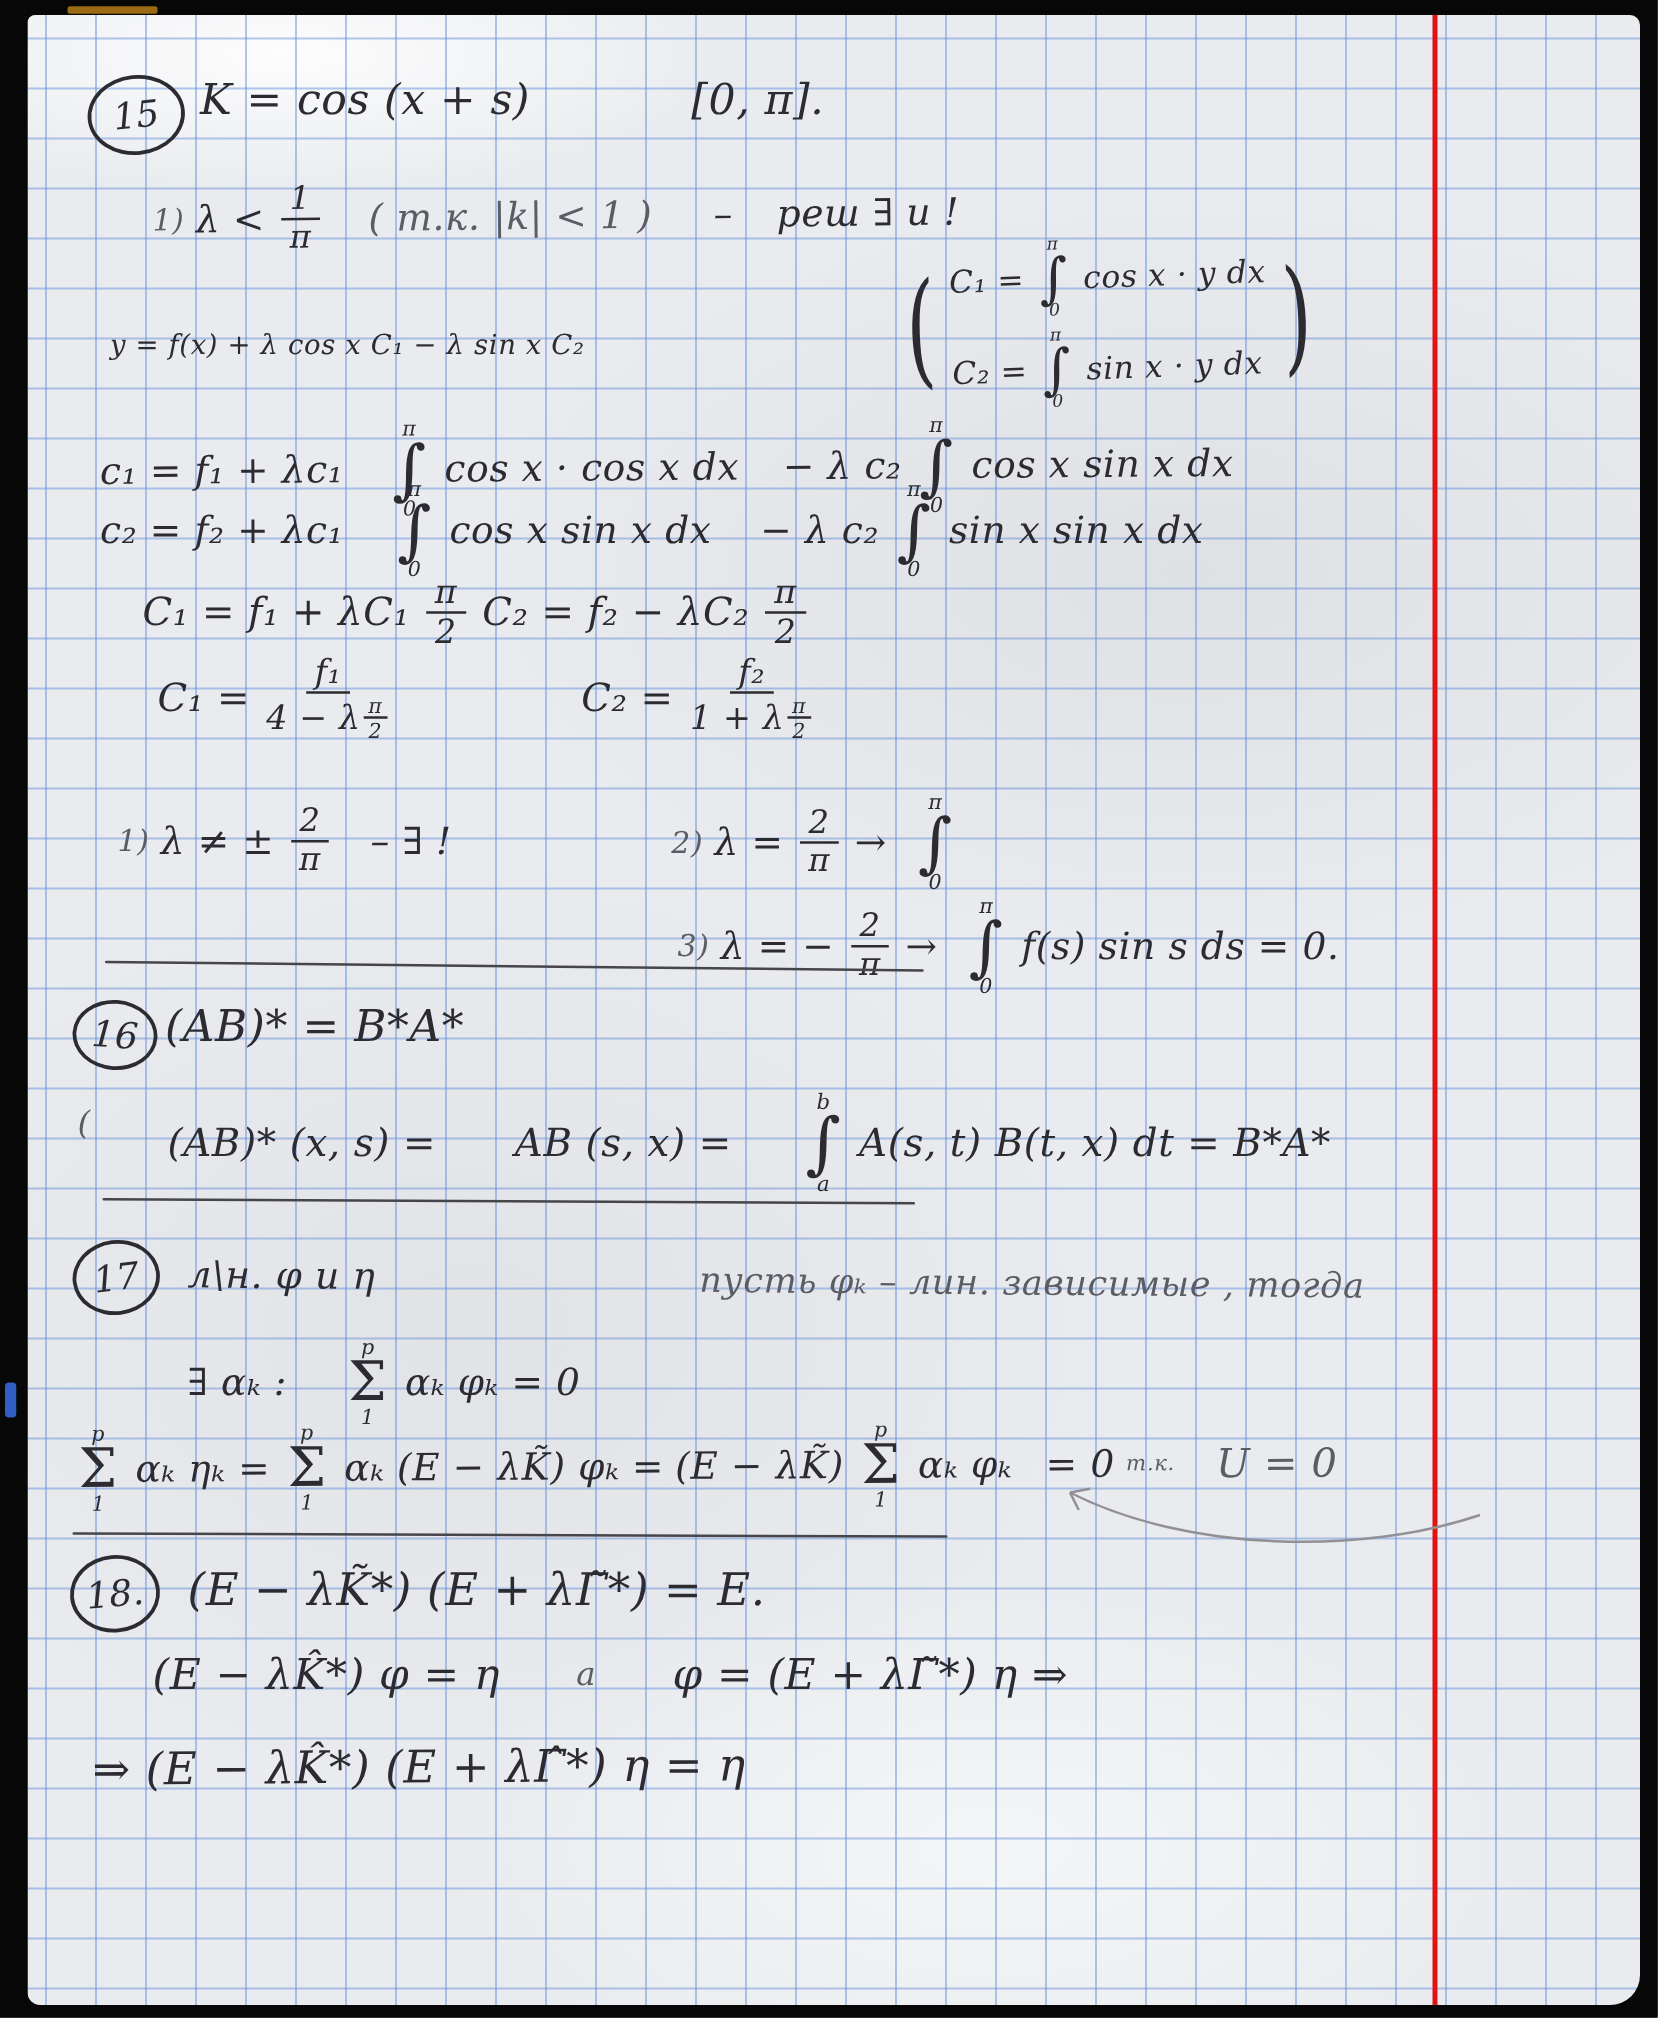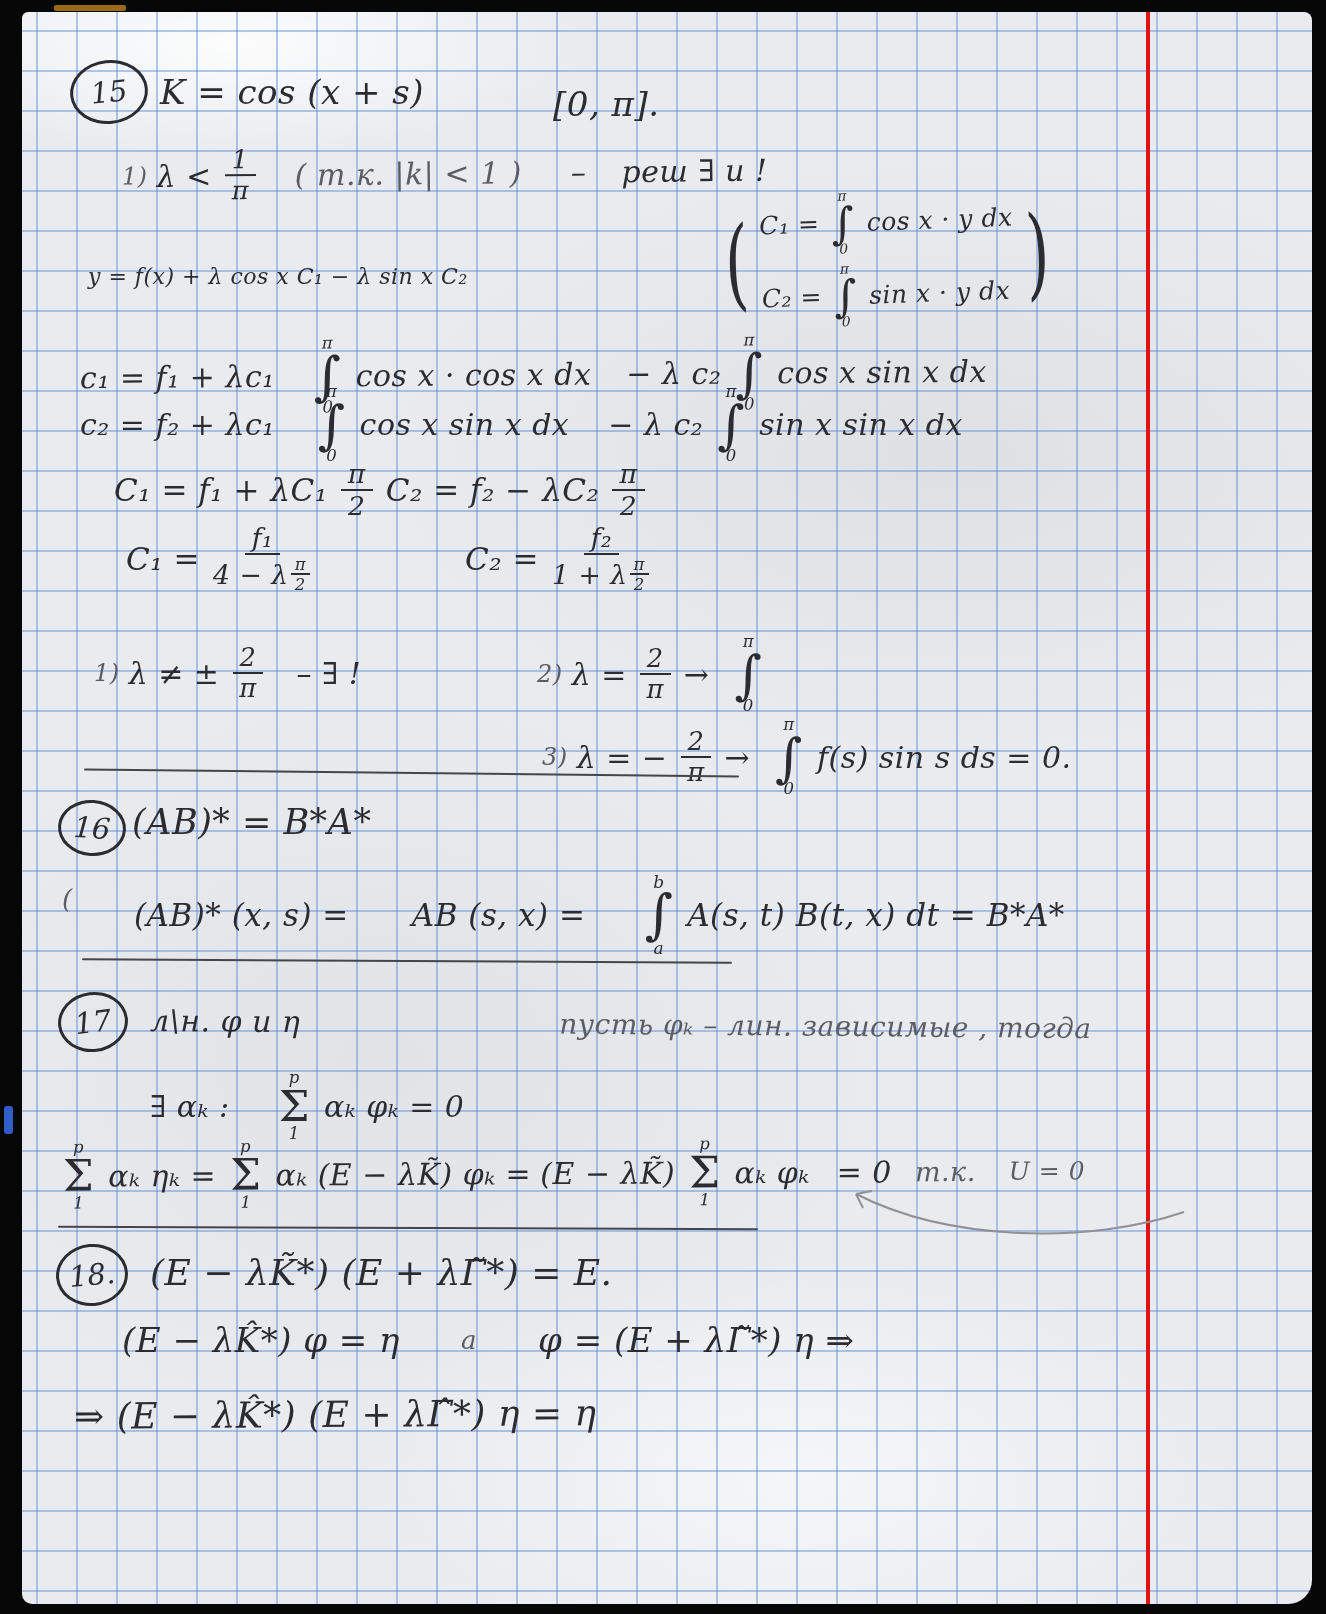--- a/index.html
+++ b/index.html
@@ -55,21 +55,21 @@
 
   <div id="page">
     <div id="margin-line"></div>
 
     <div class="pnum" style="left:48px;top:48px;width:72px;height:58px;transform:rotate(-6deg);">
       <span>15</span>
     </div>
 
     <div class="row" style="left:138px;top:48px;font-size:34px;">
       <span>K =   cos (x + s)</span>
-      <span style="margin-left:120px;margin-top:24px;">[0, π].</span>
+      <span style="margin-left:120px;">[0, π].</span>
     </div>
 
     <div class="row" style="left:100px;top:132px;transform:rotate(-0.6deg);">
       <span class="faint" style="font-size:24px;">1)</span>
       <span>λ &lt;</span>
       <span class="frac">
         <span class="num">1</span>
         <span class="den">π</span>
       </span>
       <span style="margin-left:26px;" class="faint">( т.к.  |k| &lt; 1 )</span>
@@ -279,22 +279,22 @@
       </span>
       <span>αₖ  (E − λK̃) φₖ  =</span>
       <span>(E − λK̃)</span>
       <span class="sum">
         <span class="lim">p</span>
         <span class="sym">Σ</span>
         <span class="lim">1</span>
       </span>
       <span>αₖ φₖ</span>
       <span style="margin-left:18px;">=  0</span>
-      <span class="faint" style="font-size:27px;margin-left:14px;">т.к.</span>
-      <span class="faint" style="margin-left:24px;font-size:25px;">U = 0</span>
+      <span class="faint" style="font-size:17px;">т.к.</span>
+      <span class="faint" style="margin-left:24px;font-size:32px;">U = 0</span>
     </div>
 
     <svg class="arrow" style="left:810px;top:1158px;" width="370" height="80" viewBox="0 0 370 80">
       <path d="M 352 42 C 258 74, 118 72, 24 24" stroke="#909096" stroke-width="2" fill="none"></path>
       <path d="M 24 24 l 16 -3 M 24 24 l 7 14" stroke="#909096" stroke-width="2" fill="none"></path>
     </svg>
 
     <div class="divider" style="left:36px;top:1215px;width:700px;transform:rotate(0.2deg);"></div>
 
     <div class="pnum" style="left:34px;top:1232px;width:66px;height:56px;transform:rotate(-5deg);">

